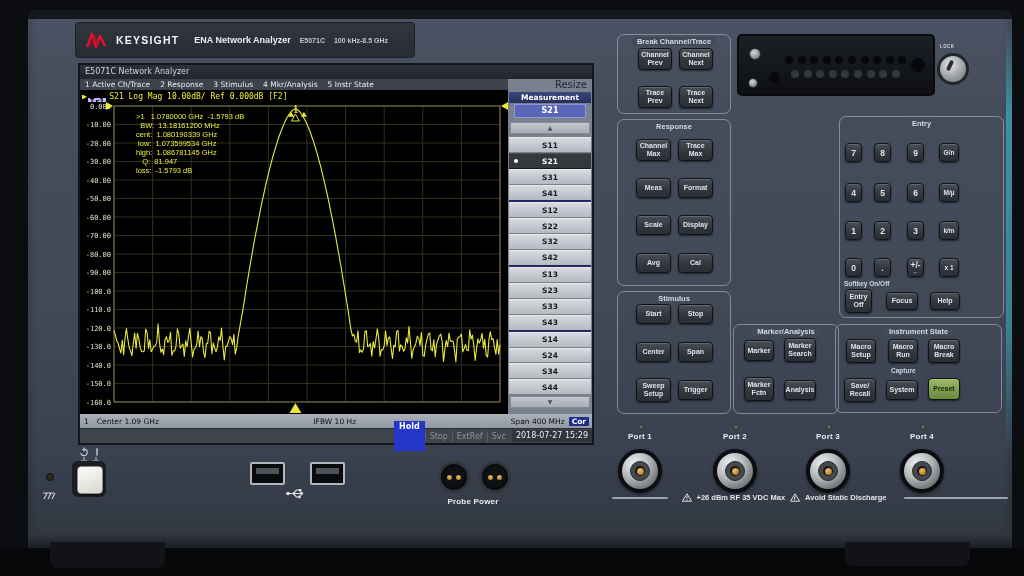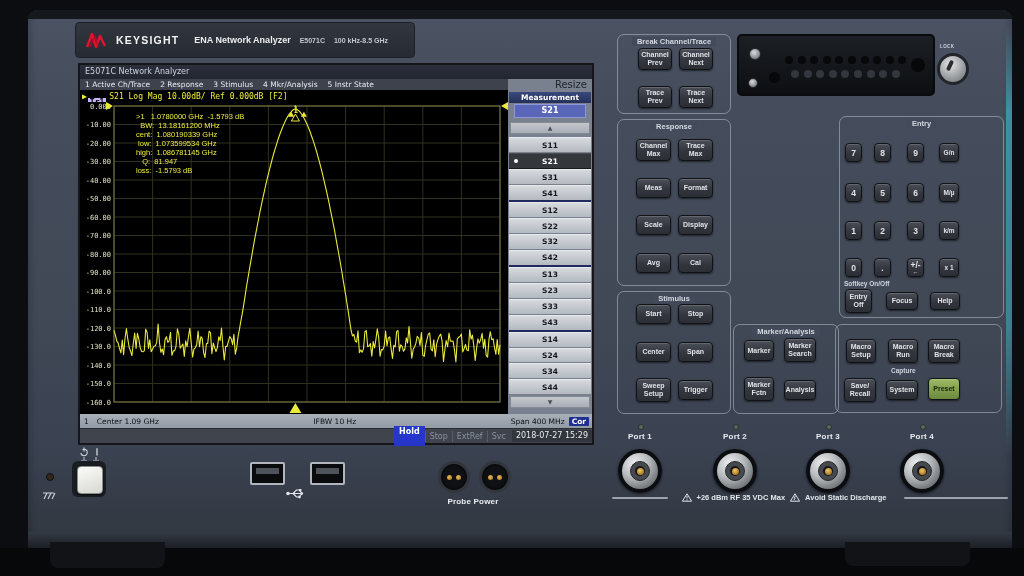--- a/index.html
+++ b/index.html
@@ -58,21 +58,21 @@
   .skey.sel::before{content:'';position:absolute;left:5px;top:50%;width:4px;height:4px;margin-top:-2px;border-radius:50%;background:#fff;}
   .skey.grp{border-bottom:2px solid #202a60;}
   .channel-bar{height:14px;background:linear-gradient(180deg,#aab0b8,#929aa4);display:flex;align-items:center;
           font-size:7.5px;color:#0d1014;}
   .channel-bar .sp{flex:1;}
   .ch-num{margin-left:4px;}
   .ch-center{margin-left:8px;}
   .ch-cor{background:#1e2f8f;color:#fff;font-weight:bold;padding:0 3px;margin:0 3px 0 4px;border-radius:1px;}
   .status-bar{height:14px;background:#3f444d;border-top:1px solid #292d34;display:flex;align-items:center;
           justify-content:flex-end;font-size:8px;}
-  .st-hold{background:#2636c8;color:#fff;font-weight:bold;padding:0 5px;height:20px;line-height:12px;}
+  .st-hold{background:#2636c8;color:#fff;font-weight:bold;padding:0 5px;height:30px;line-height:12px;}
   .st-dim{color:#8b929c;padding:0 4px;border-left:1px solid #575d67;height:11px;line-height:11px;}
   .st-date{color:#e9ecf0;background:#31353d;padding:0 4px;margin-left:2px;height:12px;line-height:12px;}
   
   .sec{position:absolute;border:1px solid rgba(165,173,186,.65);border-radius:7px;}
   .sec-title{position:absolute;top:-5px;left:0;right:0;text-align:center;}
   .sec-title span{background:#434b5a;padding:0 5px;font-size:7.5px;font-weight:bold;color:#d4d9e1;white-space:nowrap;}
   .key{position:absolute;display:flex;flex-direction:column;align-items:center;justify-content:center;
        background:linear-gradient(180deg,#4a4e57,#33363e 55%,#2b2e35);
        border:1px solid #101216;border-radius:4px;
        box-shadow:0 1px 2px rgba(0,0,0,.55), inset 0 1px 0 rgba(255,255,255,.15);
@@ -349,20 +349,21 @@
     <div class="sec-title"><span>Stimulus</span></div>
     <div class="key" style="left:18px;top:12px;width:35px;height:20px;">Start</div>
     <div class="key" style="left:60px;top:12px;width:35px;height:20px;">Stop</div>
     <div class="key" style="left:18px;top:50px;width:35px;height:20px;">Center</div>
     <div class="key" style="left:60px;top:50px;width:35px;height:20px;">Span</div>
     <div class="key" style="left:18px;top:86px;width:35px;height:24px;">Sweep Setup</div>
     <div class="key" style="left:60px;top:88px;width:35px;height:20px;">Trigger</div>
   </div>
 
   <div class="sec" style="left:835px;top:324px;width:165px;height:87px;">
+    <div class="sec-title"><span>Instrument State</span></div>
     <div class="key" style="left:10px;top:14px;width:30px;height:24px;">Macro Setup</div>
     <div class="key" style="left:52px;top:14px;width:30px;height:24px;">Macro Run</div>
     <div class="key" style="left:92px;top:14px;width:32px;height:24px;">Macro Break</div>
     <span class="small-label" style="left:55px;top:42px;">Capture</span>
     <div class="key" style="left:8px;top:53px;width:32px;height:24px;">Save/ Recall</div>
     <div class="key" style="left:50px;top:55px;width:32px;height:20px;">System</div>
     <div class="key green" style="left:92px;top:53px;width:32px;height:22px;">Preset</div>
   </div>
 
   <div class="led" style="left:46px;top:473px;"></div>

